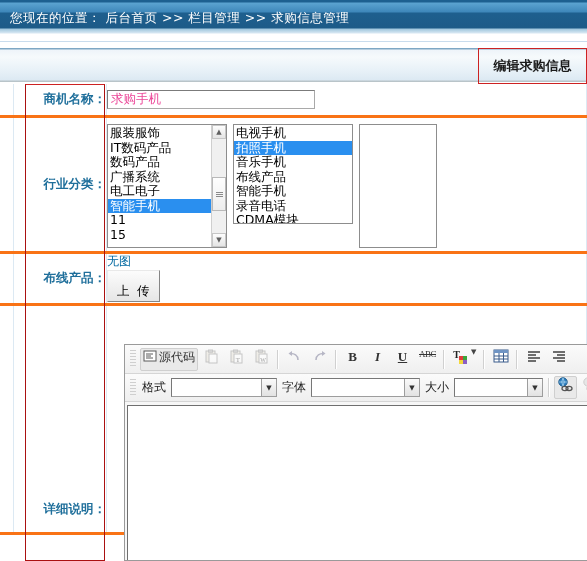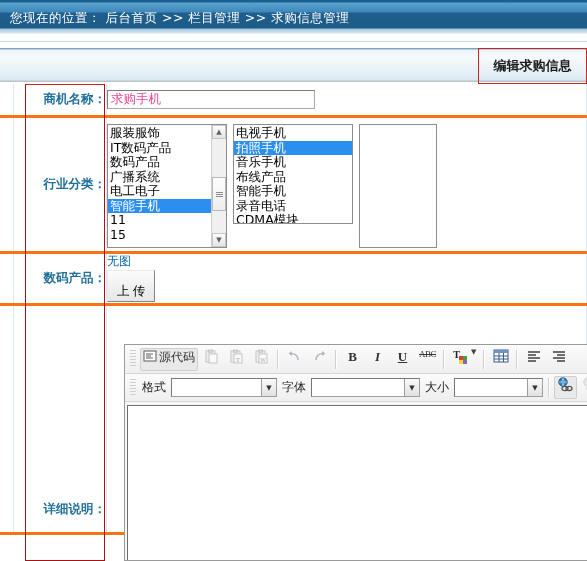--- a/index.html
+++ b/index.html
@@ -105,21 +105,21 @@
     border:1px solid #b9b9b9;box-sizing:border-box;
     display:flex;align-items:center;justify-content:center;
   }
   .sbar .thumb i{display:block;width:7px;border-top:1px solid #8a8a8a;margin:1px 0;}
   
   .noimg{color:#0369a1;font-size:12px;line-height:13px;}
   #upload-button{
     margin-top:2px;height:32px;padding:12px 9px;
     border:1px solid #868686;border-top-color:#e9e9e9;border-left-color:#e9e9e9;
     background:linear-gradient(to bottom,#fcfcfc,#e6e6e6);
-    font-family:Liberation Serif, serif;
+    font-family:Liberation Mono, monospace;
     font-size:12.5px;color:#000;cursor:pointer;
   }
   
   #editor{
     position:absolute;left:124px;top:344px;width:480px;height:217px;
     border:1px solid #9a9a9a;background:#f7f7f7;box-sizing:border-box;overflow:hidden;
   }
   .tb-row{
     display:flex;align-items:center;height:29px;
     border-bottom:1px solid #d5d5d5;
@@ -228,21 +228,21 @@
 
         <div class="listbox" id="listbox-selected">
           <ul></ul>
         </div>
 
       </div>
     </td>
   </tr>
   <tr class="row-pic">
     <td class="lbl-spacer"></td>
-    <td class="lbl">数码产品：</td>
+    <td class="lbl">布线产品：</td>
     <td class="fld">
       <div class="noimg">无图</div>
       <button id="upload-button">上 传</button>
     </td>
   </tr>
   <tr class="row-desc">
     <td class="lbl-spacer"></td>
     <td class="lbl" style="height:212px;vertical-align:bottom;padding-bottom:14px;">详细说明：</td>
     <td class="fld"></td>
   </tr>

